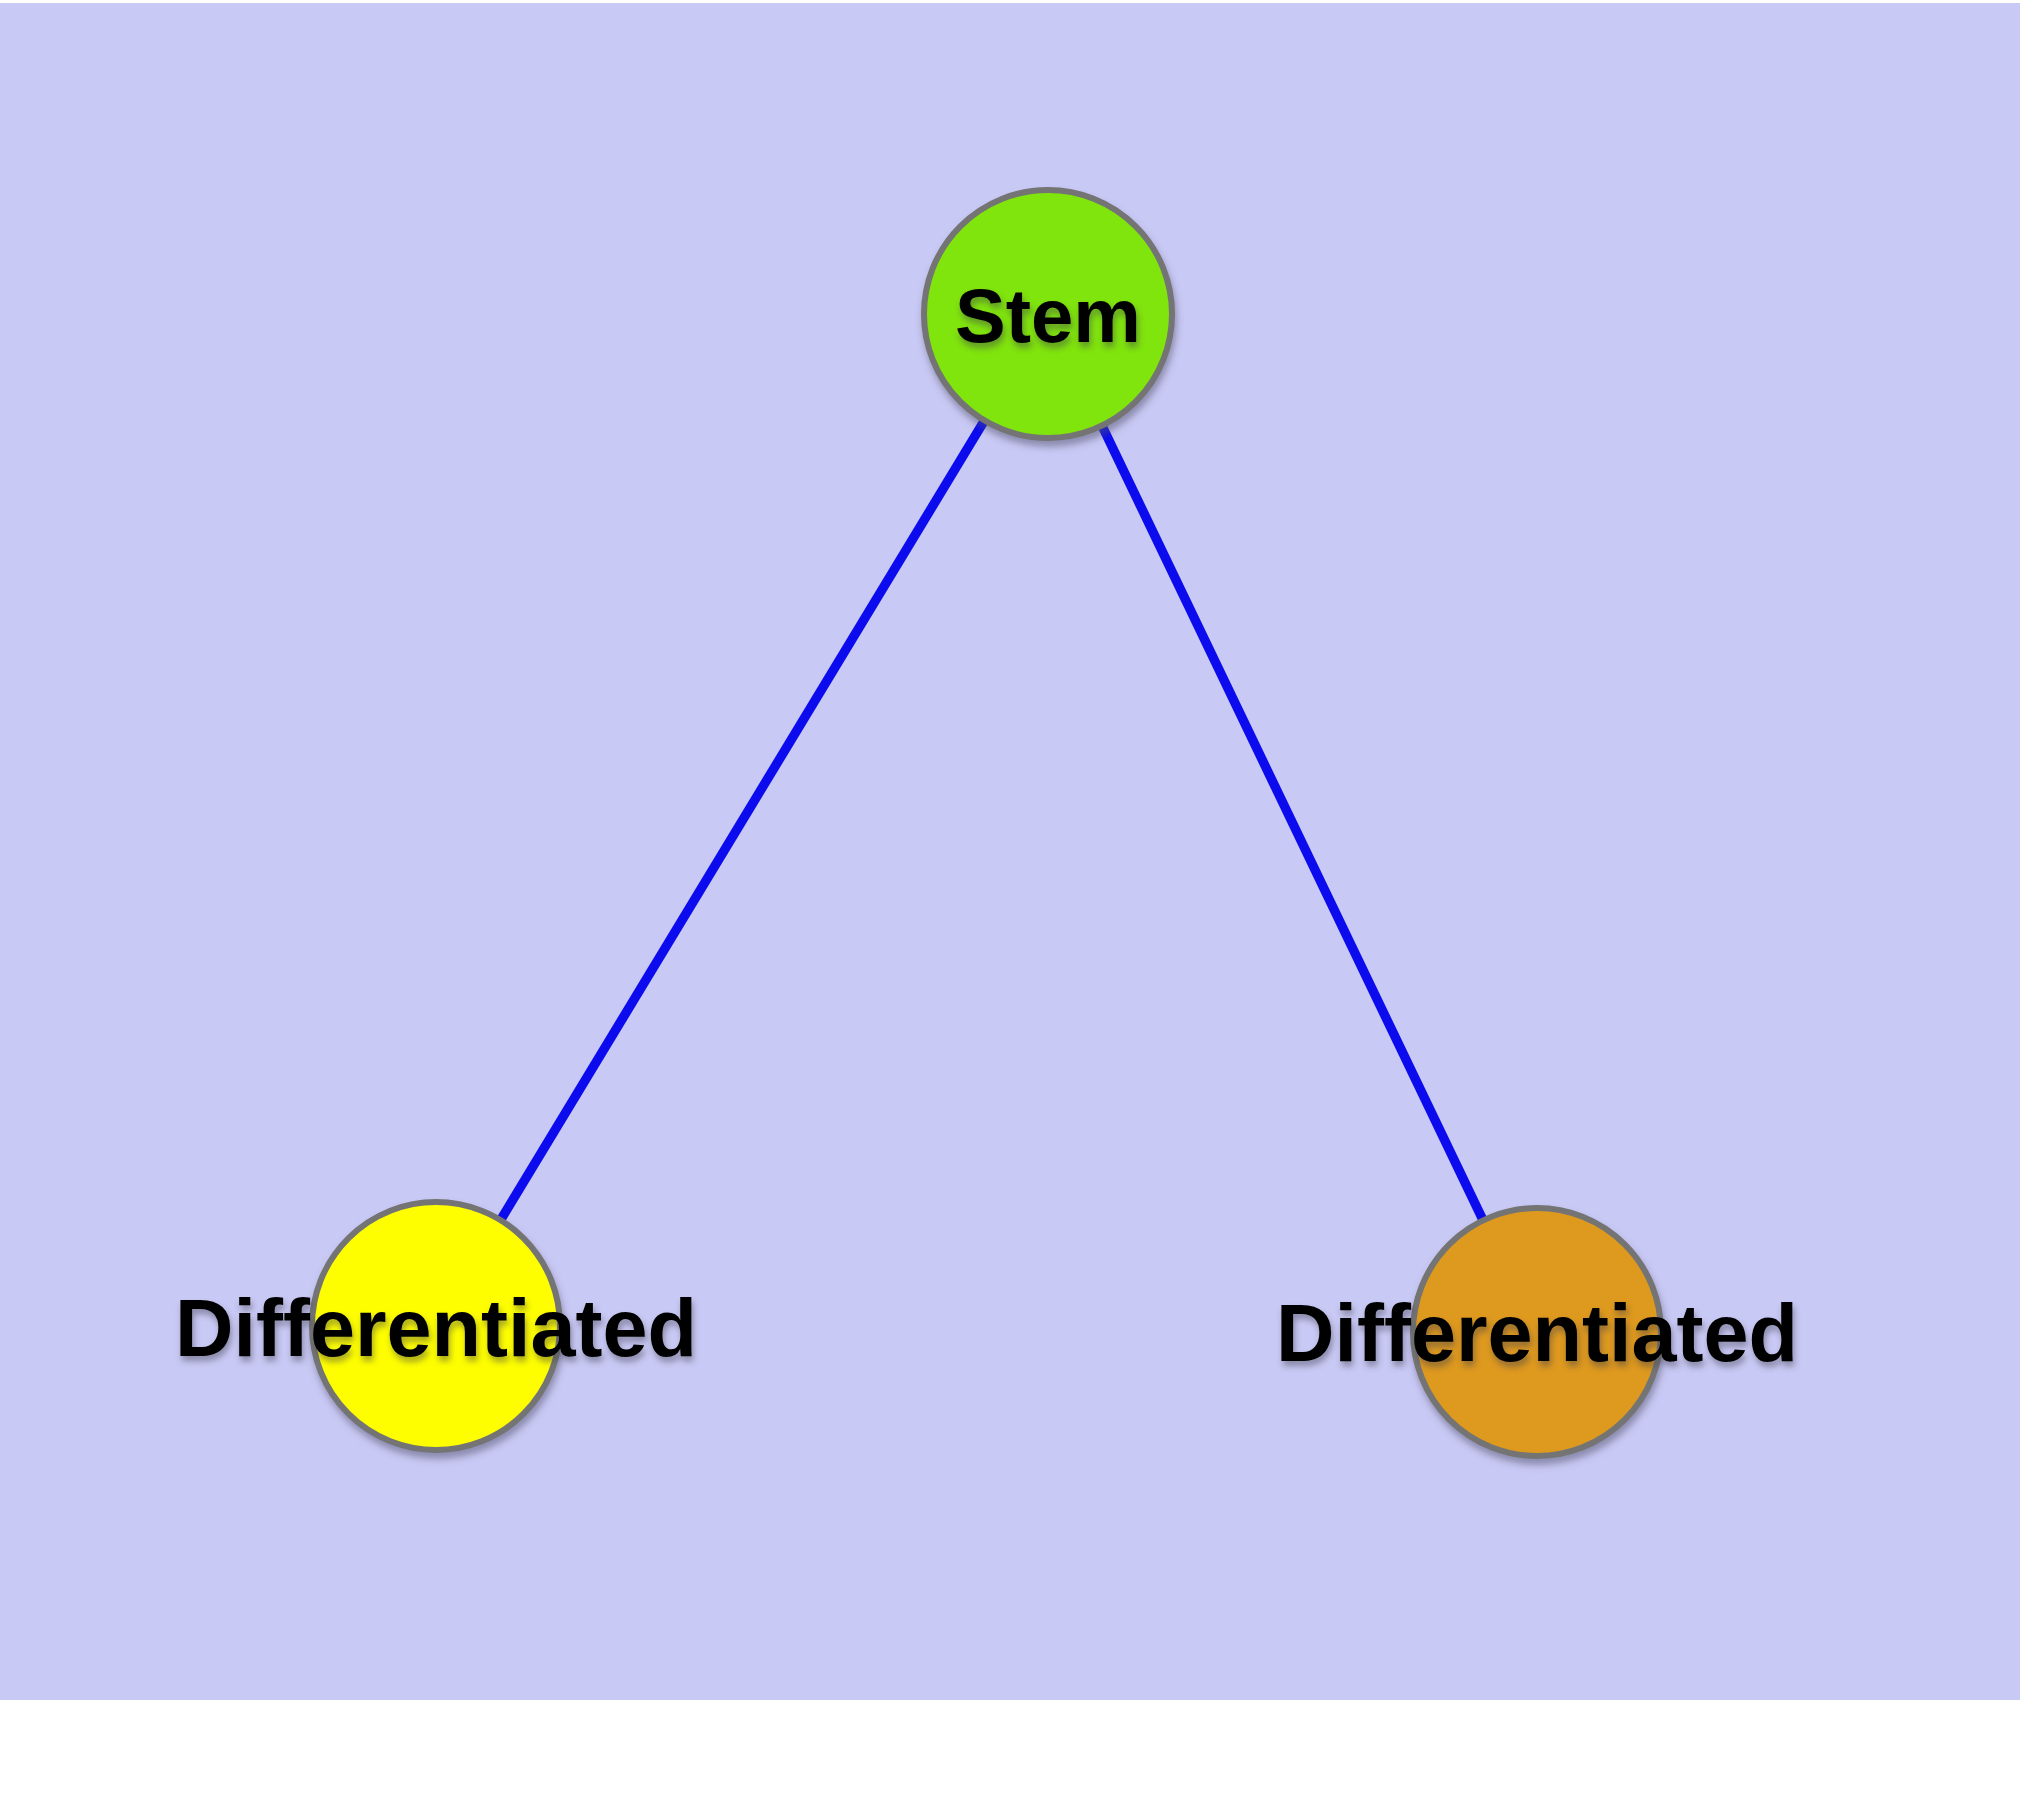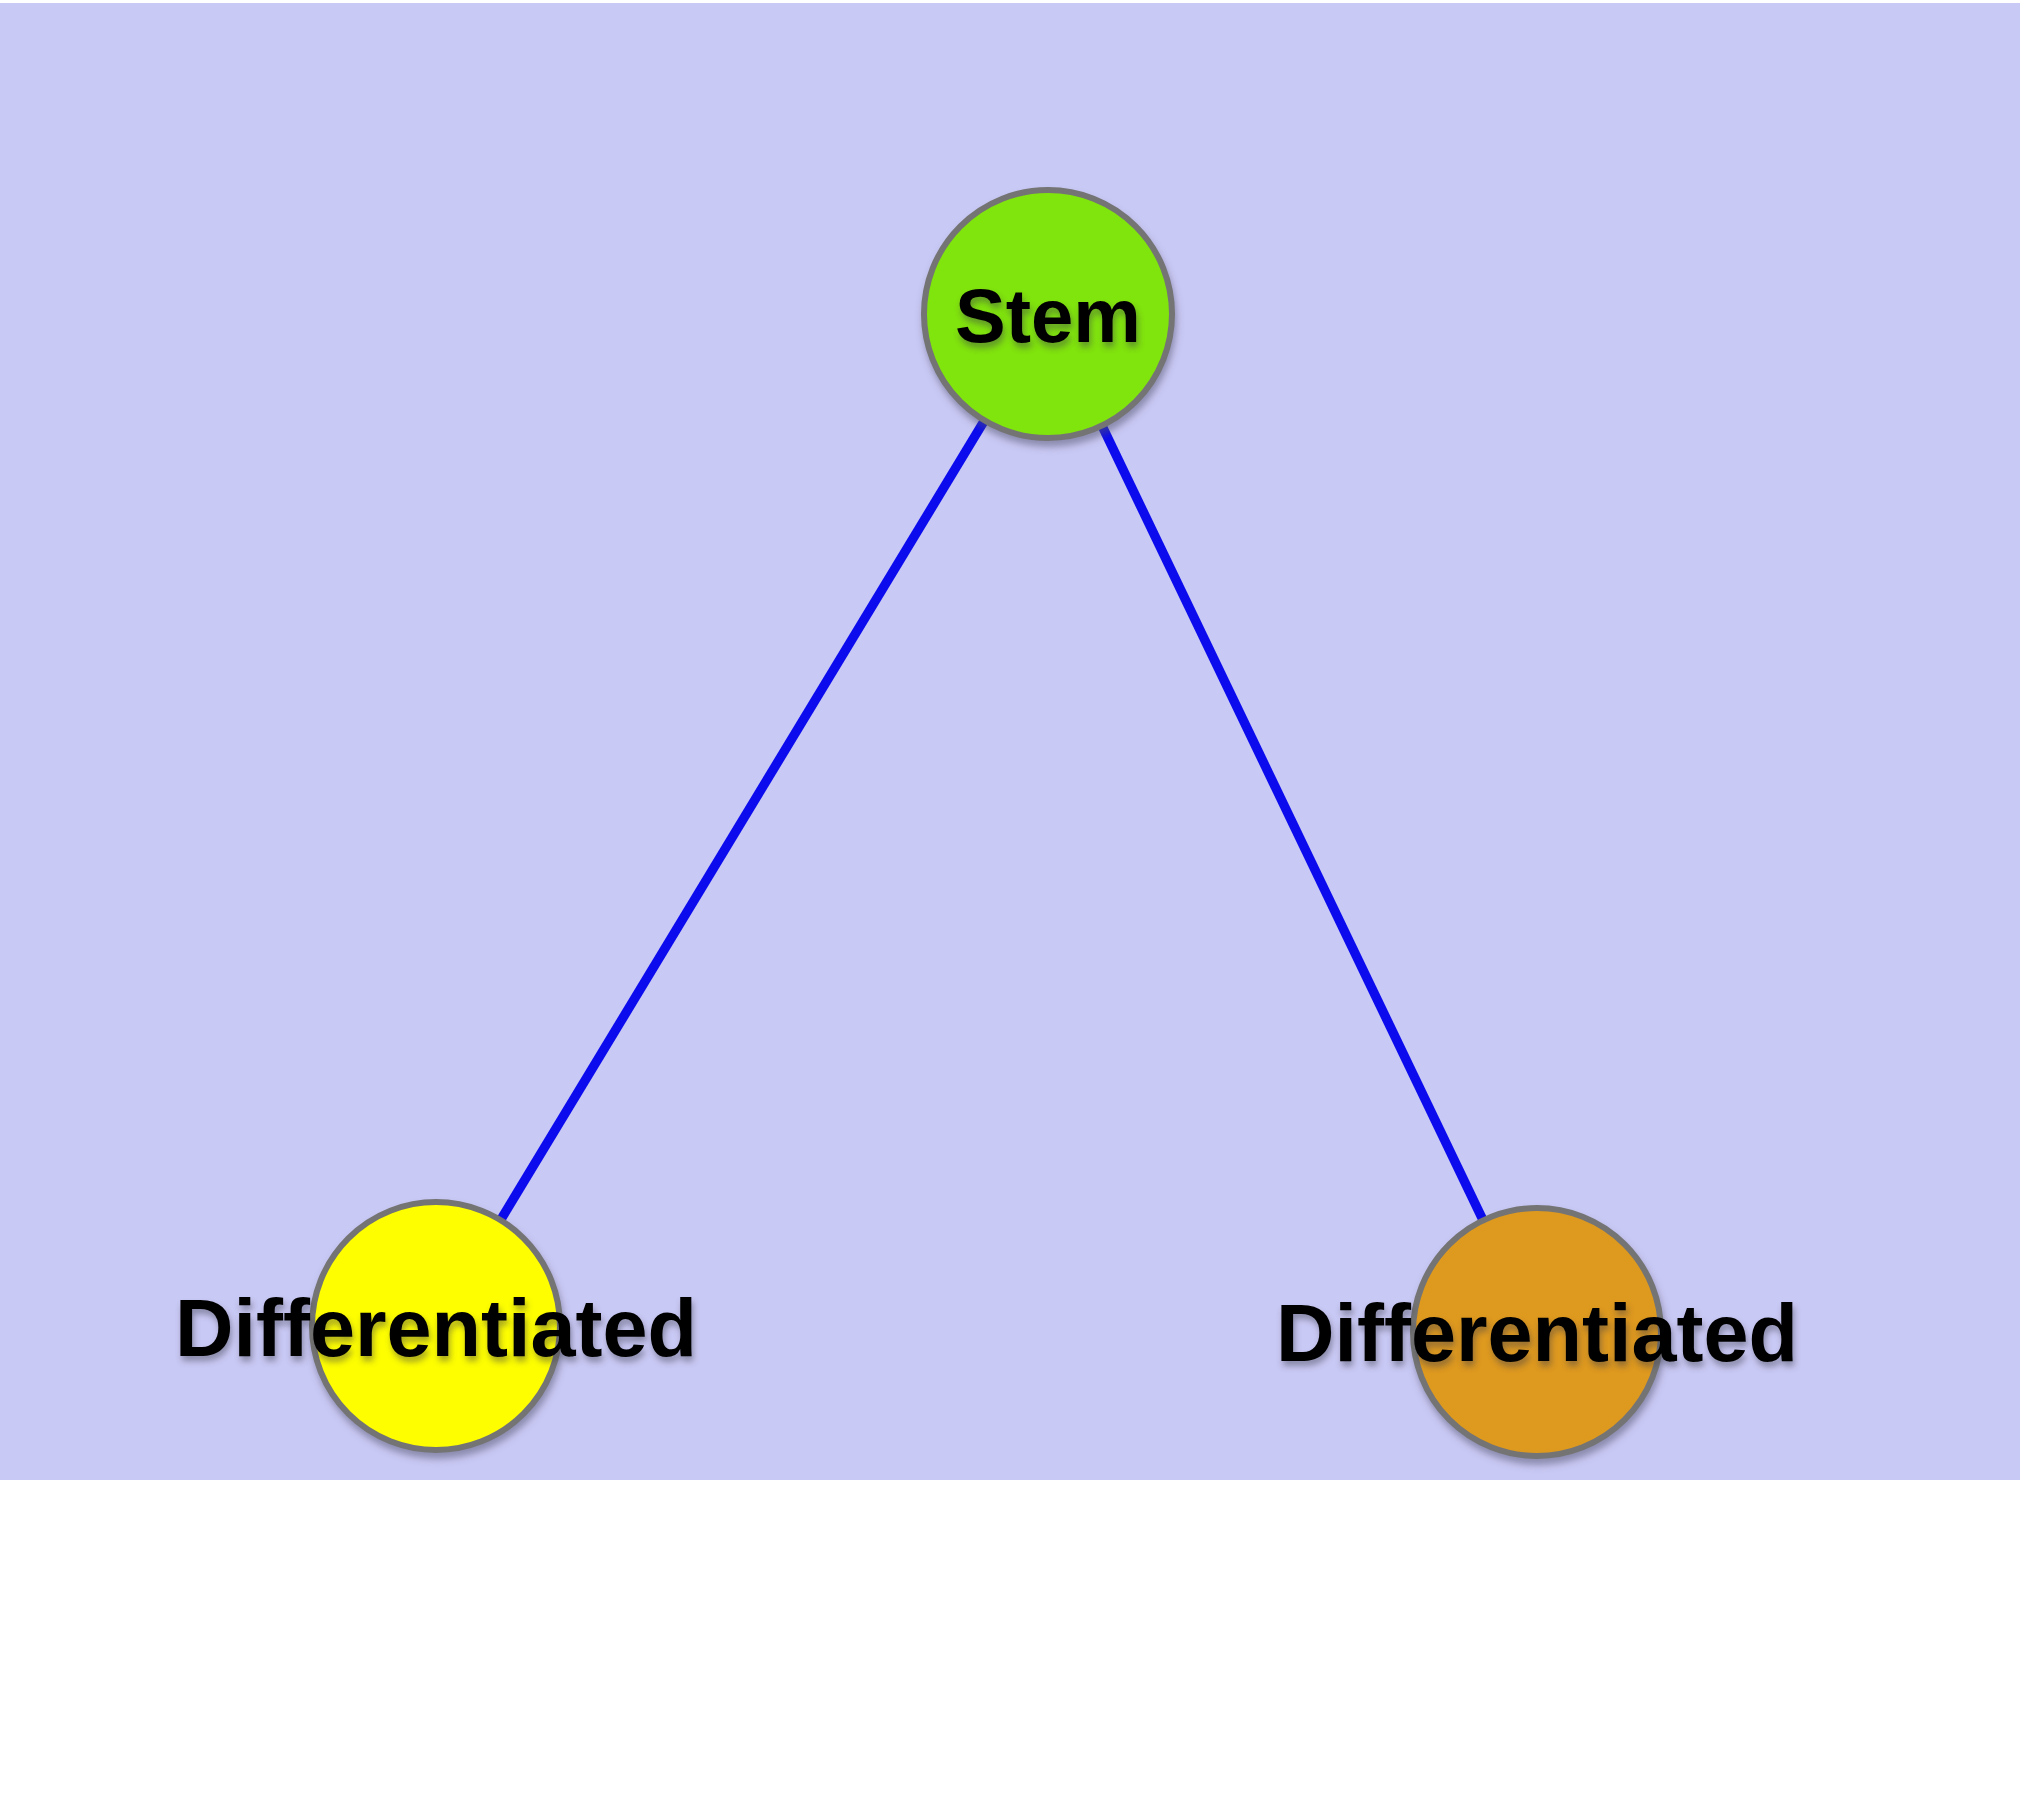--- a/index.html
+++ b/index.html
@@ -1,21 +1,21 @@
 <!DOCTYPE html>
 <html style="font-size:13.6px"><head>
 <meta charset="utf-8">
 <style>
   html, body { margin: 0; padding: 0; }
   body { font-family: "Liberation Sans", "DejaVu Sans", sans-serif; }
 
   .canvas {
     position: relative;
     width: 2021px;
-    height: 1480px;
+    height: 1700px;
     overflow: hidden;
   }
 
   .top-strip {
     position: absolute;
     left: 0; top: 0;
     width: 100%; height: 3.4px;
     background: #ffffff;
     z-index: 4;
   }

